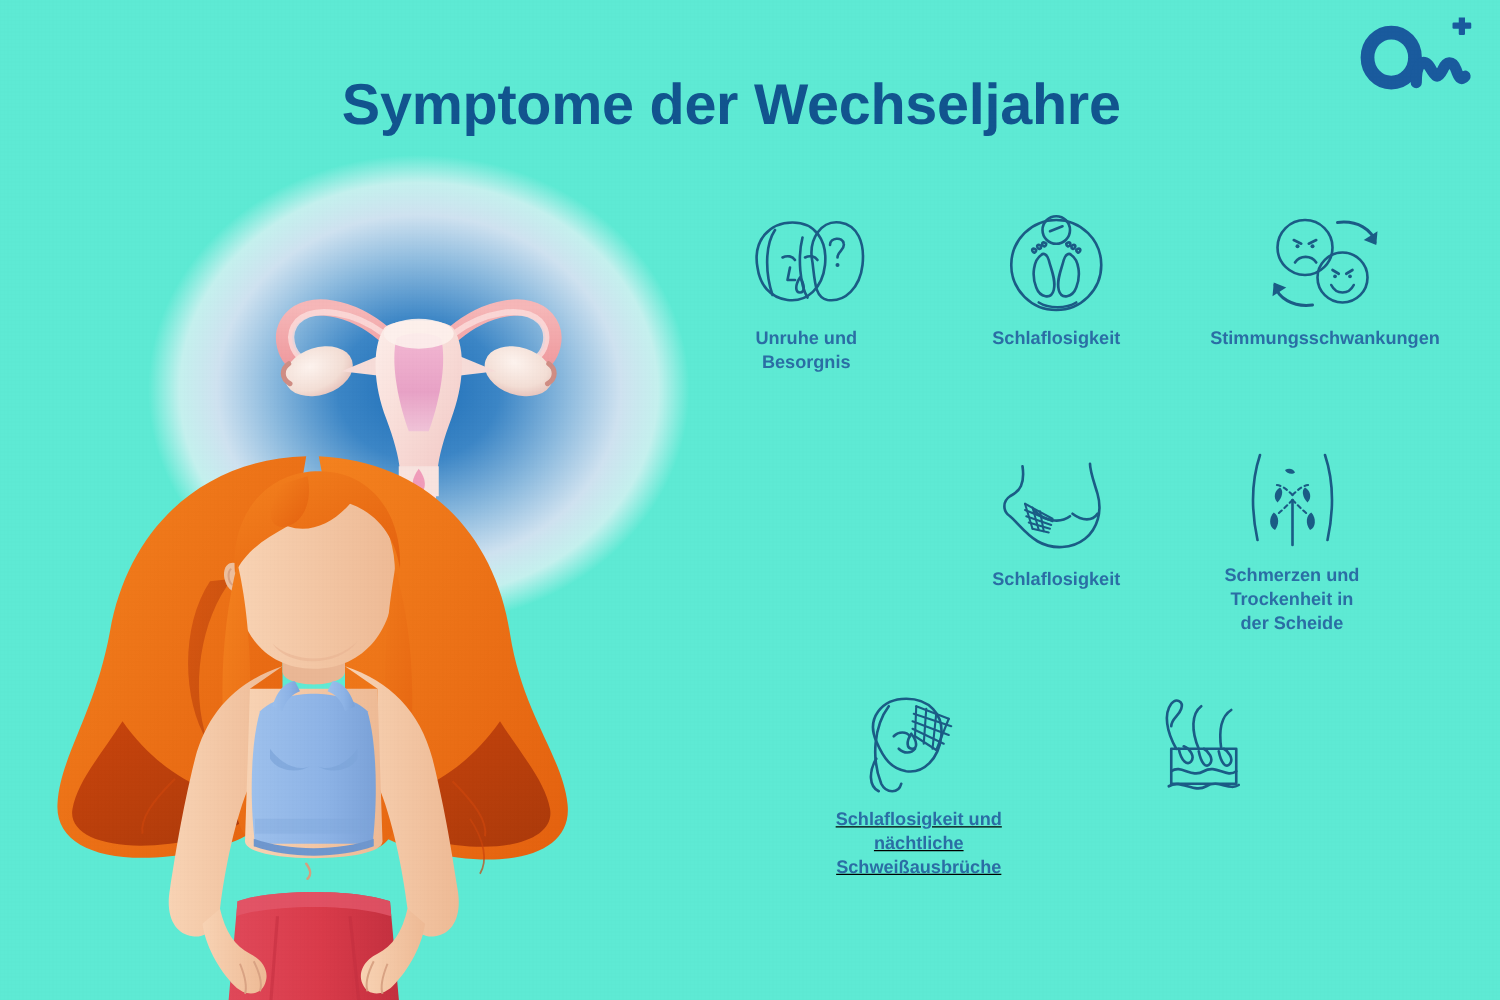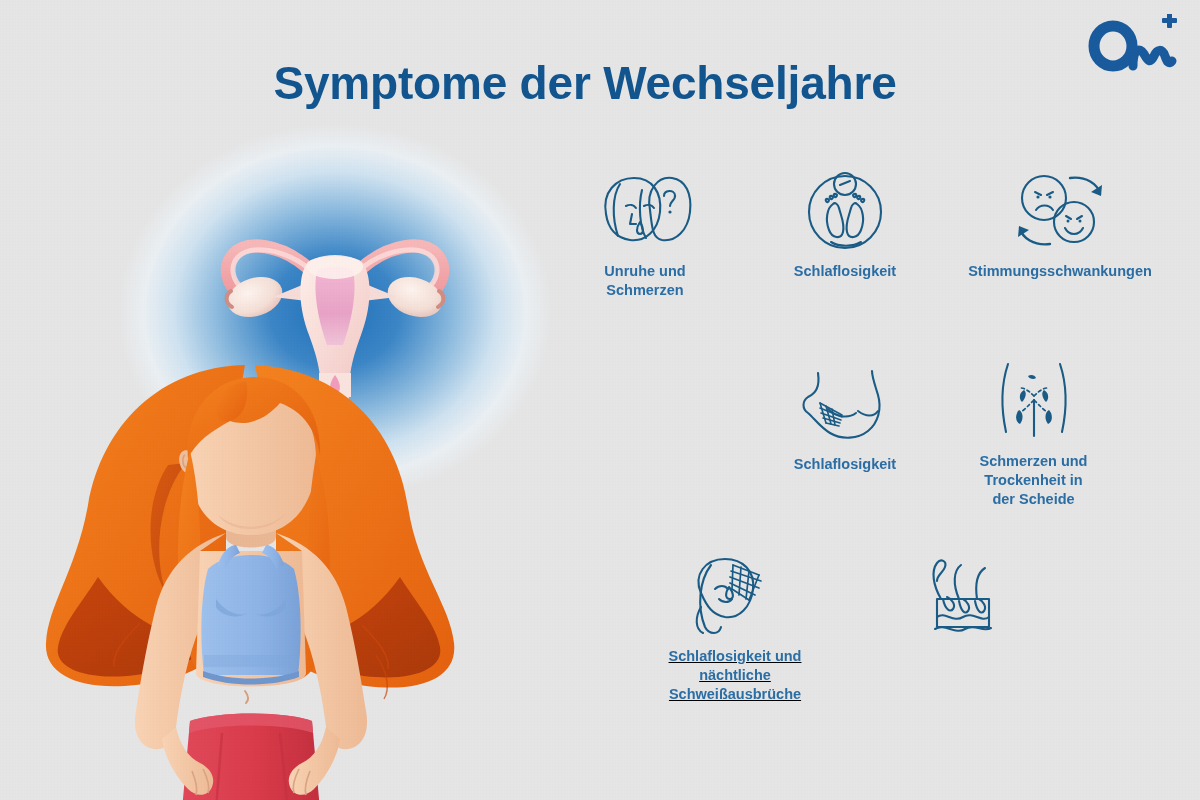--- a/index.html
+++ b/index.html
@@ -6,21 +6,21 @@
   html, body {
     margin: 0;
     padding: 0;
     background: #ffffff;
   }
   #canvas {
     position: relative;
     width: 1200px;
     height: 800px;
     overflow: hidden;
-    background: #e5e5e5;
+    background: #5eead4;
     font-family: "Liberation Sans", sans-serif;
   }
   
   #canvas::before {
     content: "";
     position: absolute;
     inset: 0;
     pointer-events: none;
     z-index: 60;
     opacity: .35;
@@ -340,21 +340,21 @@
           <path d="M48 36 C 52 34, 56 35, 58 38"></path>
           <path d="M36 44 L 34 54 L 40 54"></path>
           <path d="M44 52 C 48 58, 48 64, 44 64 C 40 64, 40 58, 44 52 Z"></path>
           <path d="M46 20 C 42 36, 44 58, 50 68"></path>
           <path d="M54 40 C 50 20, 62 6, 76 8 C 90 10, 96 24, 94 42 C 92 60, 80 72, 66 70 C 56 68, 56 56, 54 40 Z"></path>
           <path d="M68 26 C 68 20, 78 19, 79 25 C 80 30, 74 31, 74 36"></path>
           <circle cx="74" cy="42" r="1.6" fill="#1b5c86" stroke="none"></circle>
         </g>
       </svg>
       <div class="lbl">Unruhe und
-Schmerzen</div>
+Besorgnis</div>
     </div>
 
     <div class="cell c1">
       <svg class="ico" width="84" height="82" viewBox="0 0 84 82">
         <g fill="none" stroke="#1b5c86" stroke-width="2.1" stroke-linecap="round" stroke-linejoin="round">
           <circle cx="42" cy="42" r="36"></circle>
           <circle cx="42" cy="14" r="11"></circle>
           <path d="M37 15 L 47 11"></path>
           <path d="M30 34 C 24 38, 22 50, 26 60 C 29 68, 38 70, 40 62 C 42 54, 38 46, 36 38 C 35 34, 32 32, 30 34 Z"></path>
           <path d="M54 34 C 60 38, 62 50, 58 60 C 55 68, 46 70, 44 62 C 42 54, 46 46, 48 38 C 49 34, 52 32, 54 34 Z"></path>

